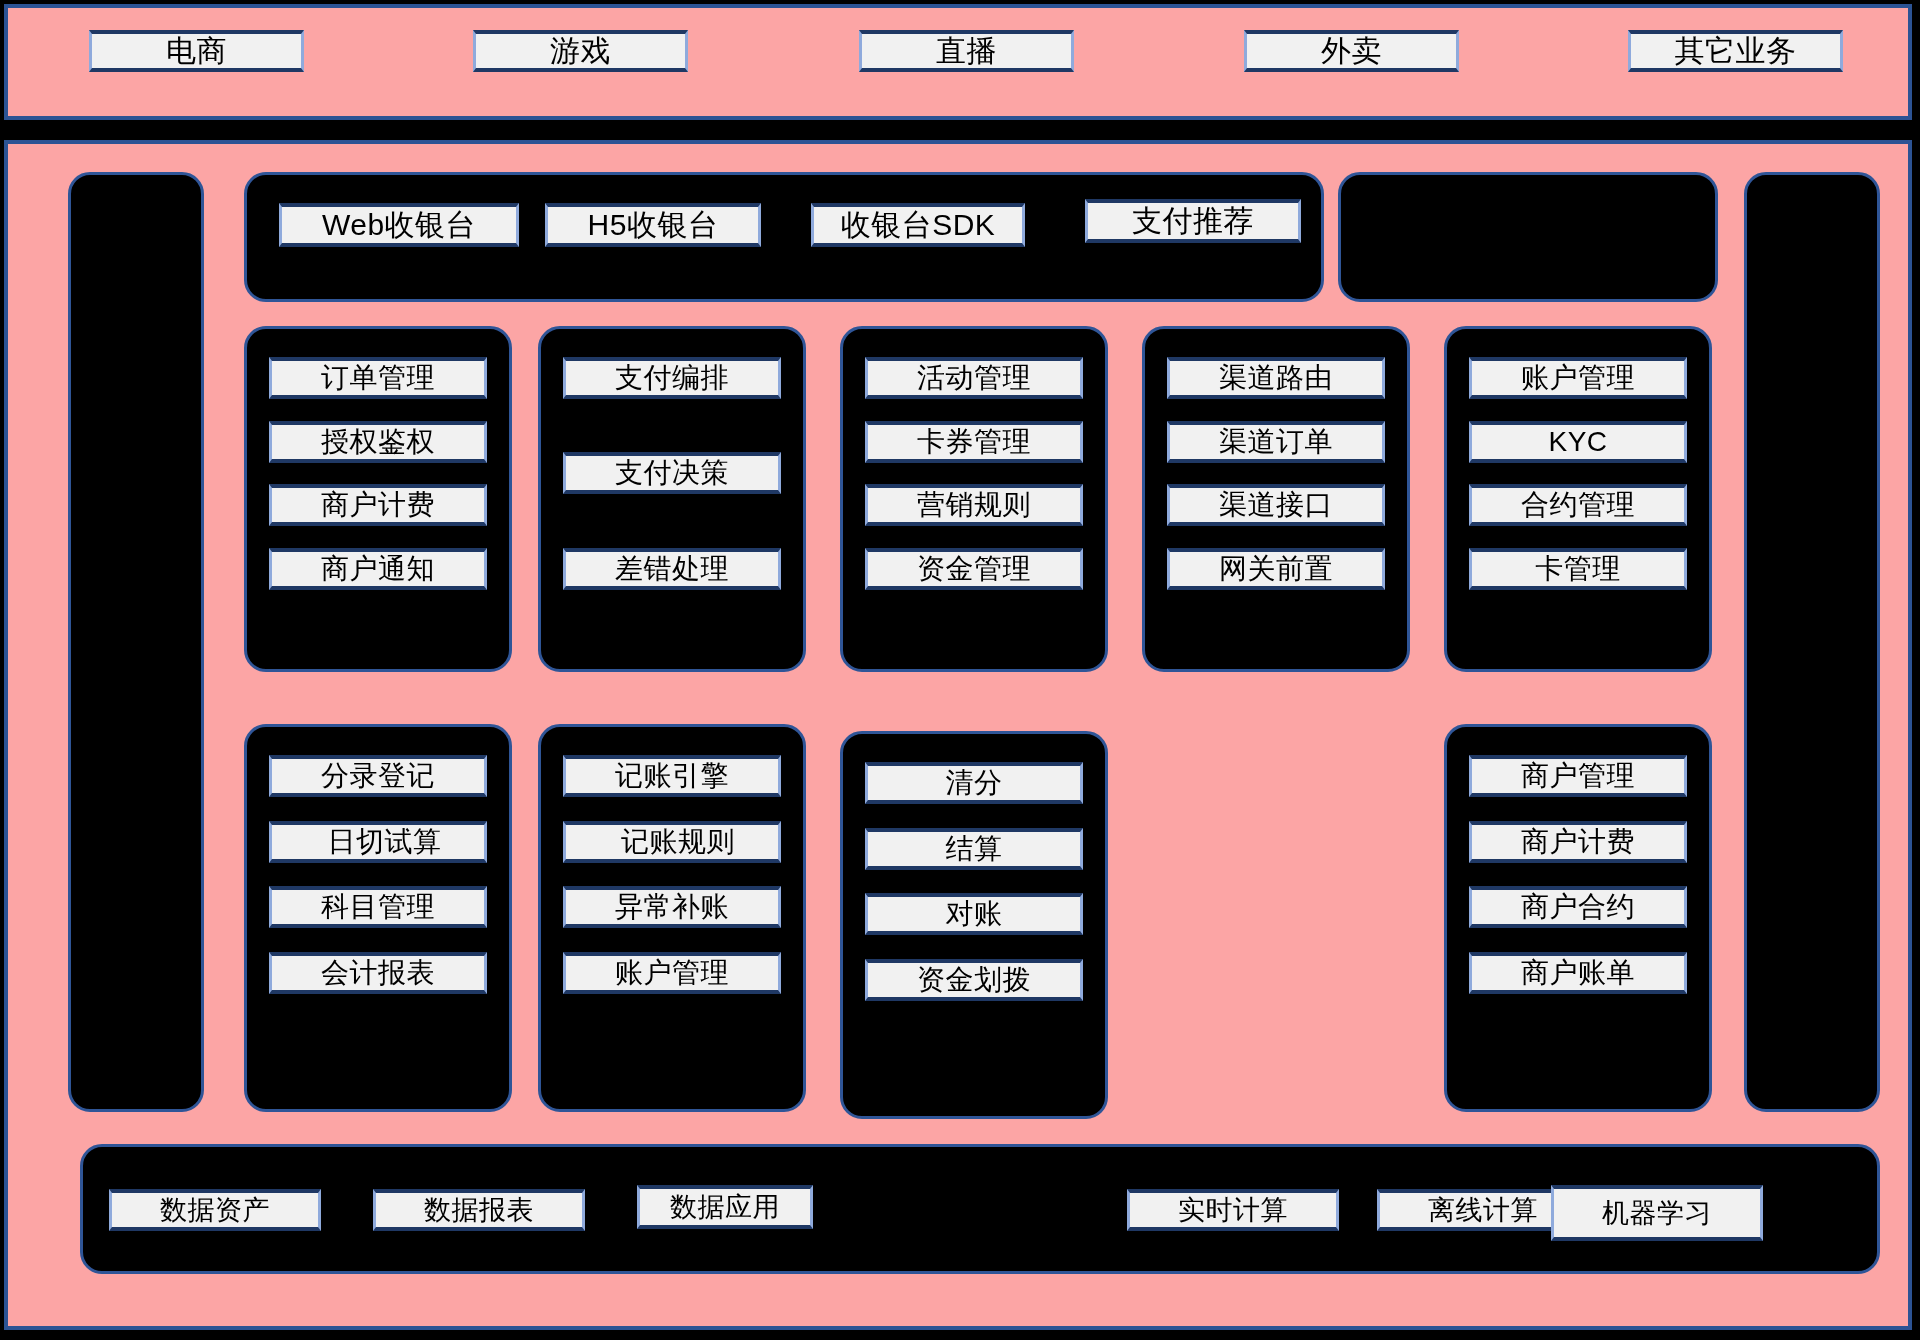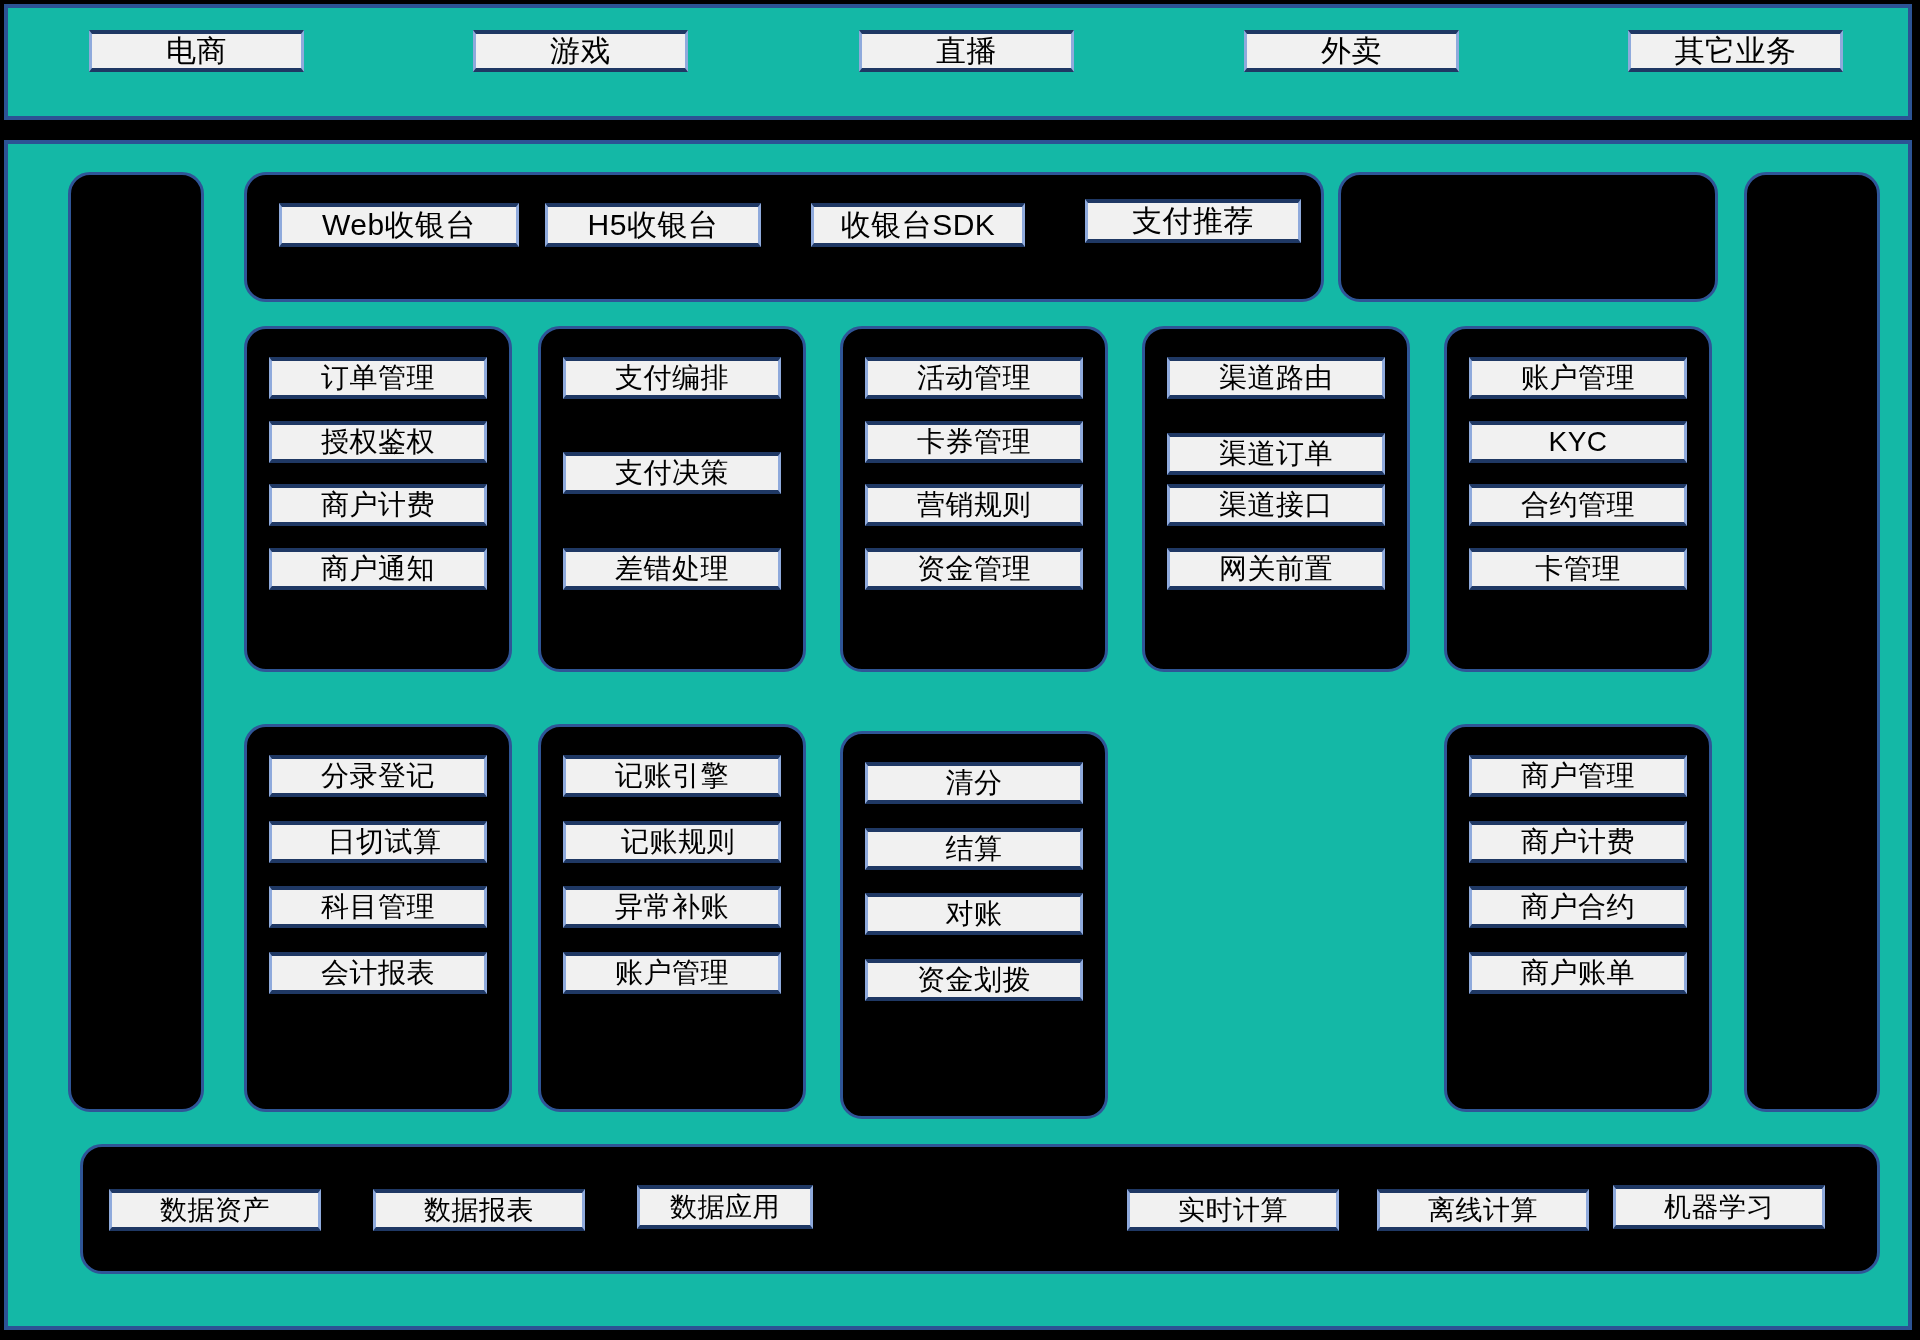--- a/index.html
+++ b/index.html
@@ -19,21 +19,21 @@
     position: relative;
     width: 1920px;
     height: 1340px;
     background: #000000;
   }
 
   
   .frame {
     position: absolute;
     border: 4px solid #2c5394;
-    background: #14b8a6;
+    background: #fca5a5;
     box-sizing: border-box;
   }
   #business-frame {
     left: 4px;
     top: 4px;
     width: 1908px;
     height: 116px;
   }
   #platform-frame {
     left: 4px;
@@ -137,21 +137,21 @@
 
     <div class="rgroup col" style="left:832px; top:182px; height:346px;">
       <div class="chip item" style="top:28px;">活动管理</div>
       <div class="chip item" style="top:92px;">卡券管理</div>
       <div class="chip item" style="top:155px;">营销规则</div>
       <div class="chip item" style="top:219px;">资金管理</div>
     </div>
 
     <div class="rgroup col" style="left:1134px; top:182px; height:346px;">
       <div class="chip item" style="top:28px;">渠道路由</div>
-      <div class="chip item" style="top:104px;">渠道订单</div>
+      <div class="chip item" style="top:92px;">渠道订单</div>
       <div class="chip item" style="top:155px;">渠道接口</div>
       <div class="chip item" style="top:219px;font-family:Liberation Mono, monospace;">网关前置</div>
     </div>
 
     <div class="rgroup col" style="left:1436px; top:182px; height:346px;">
       <div class="chip item" style="top:28px;">账户管理</div>
       <div class="chip item" style="top:92px;">KYC</div>
       <div class="chip item" style="top:155px;">合约管理</div>
       <div class="chip item" style="top:219px;">卡管理</div>
     </div>
@@ -184,17 +184,17 @@
       <div class="chip item" style="top:159px;">商户合约</div>
       <div class="chip item" style="top:225px;">商户账单</div>
     </div>
 
     <div class="rgroup" style="left:72px; top:1000px; width:1800px; height:130px;">
       <div class="chip" style="left:26px;   top:42px; width:212px; height:42px; font-size:27px;">数据资产</div>
       <div class="chip" style="left:290px;  top:42px; width:212px; height:42px; font-size:27px;">数据报表</div>
       <div class="chip" style="left:554px;  top:38px; width:176px; height:44px; font-size:27px;">数据应用</div>
       <div class="chip" style="left:1044px; top:42px; width:212px; height:42px; font-size:27px;">实时计算</div>
       <div class="chip" style="left:1294px; top:42px; width:212px; height:42px; font-size:27px;">离线计算</div>
-      <div class="chip" style="left:1530px; top:38px; width:212px; height:44px; font-size:27px;">机器学习</div>
+      <div class="chip" style="left:1468px; top:38px; width:212px; height:56px; font-size:27px;">机器学习</div>
     </div>
 
   </div>
 </div>
 
 </body></html>

